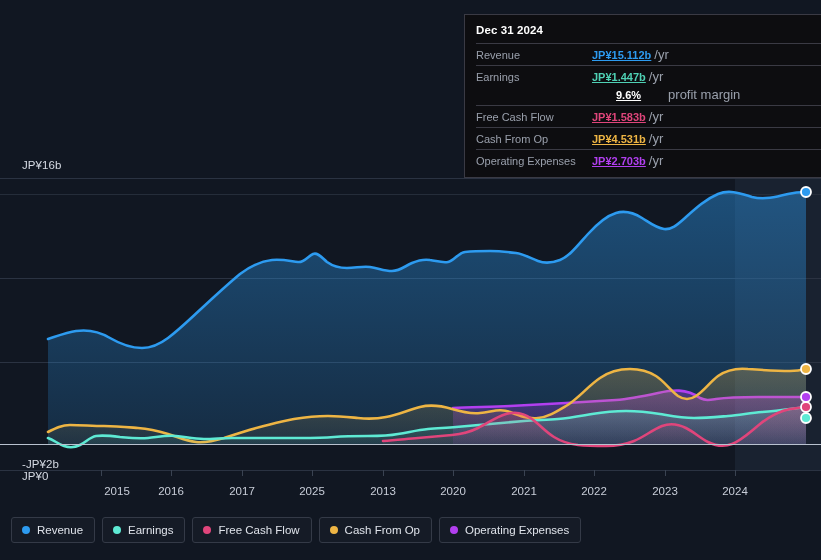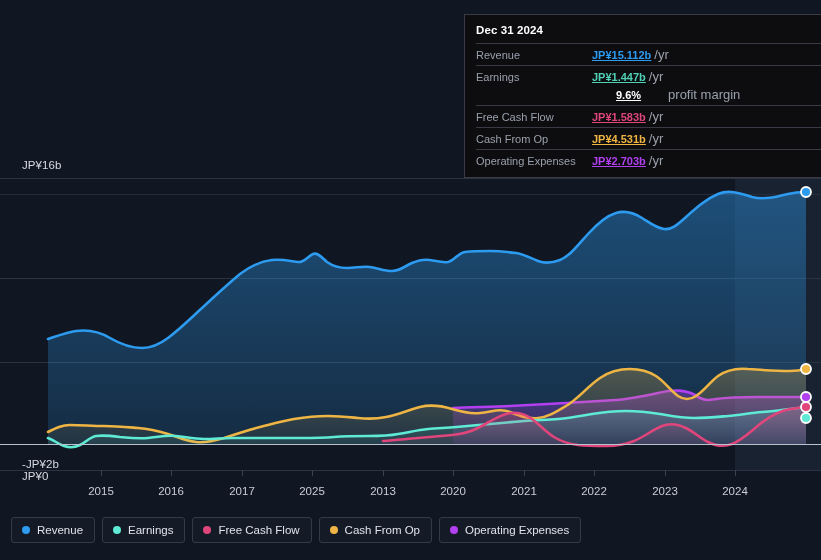--- a/index.html
+++ b/index.html
@@ -421,21 +421,21 @@
       <line x1="594" y1="470" x2="594" y2="476"></line>
       <line x1="665" y1="470" x2="665" y2="476"></line>
       <line x1="735" y1="470" x2="735" y2="476"></line>
     </g>
   </svg>
 
   <div class="axis-label y-label" id="y-top">JP¥16b</div>
   <div class="axis-label y-label" id="y-zero">JP¥0</div>
   <div class="axis-label y-label" id="y-neg">-JP¥2b</div>
 
-  <div class="x-label" style="left:101px">2015</div>
+  <div class="x-label" style="left:117px">2015</div>
   <div class="x-label" style="left:171px">2016</div>
   <div class="x-label" style="left:242px">2017</div>
   <div class="x-label" style="left:312px">2025</div>
   <div class="x-label" style="left:383px">2013</div>
   <div class="x-label" style="left:453px">2020</div>
   <div class="x-label" style="left:524px">2021</div>
   <div class="x-label" style="left:594px">2022</div>
   <div class="x-label" style="left:665px">2023</div>
   <div class="x-label" style="left:735px">2024</div>
 

